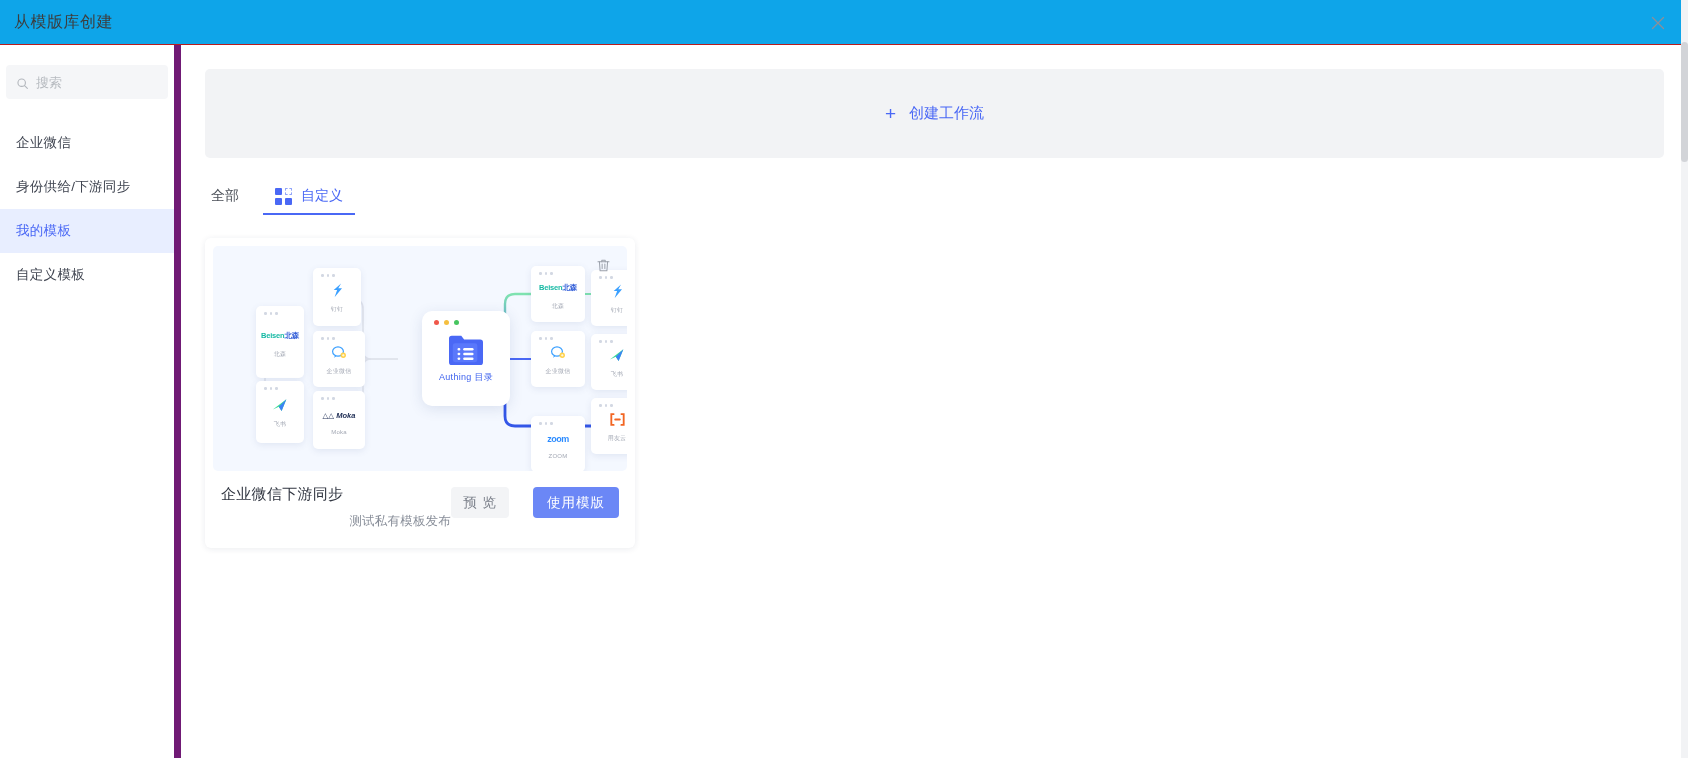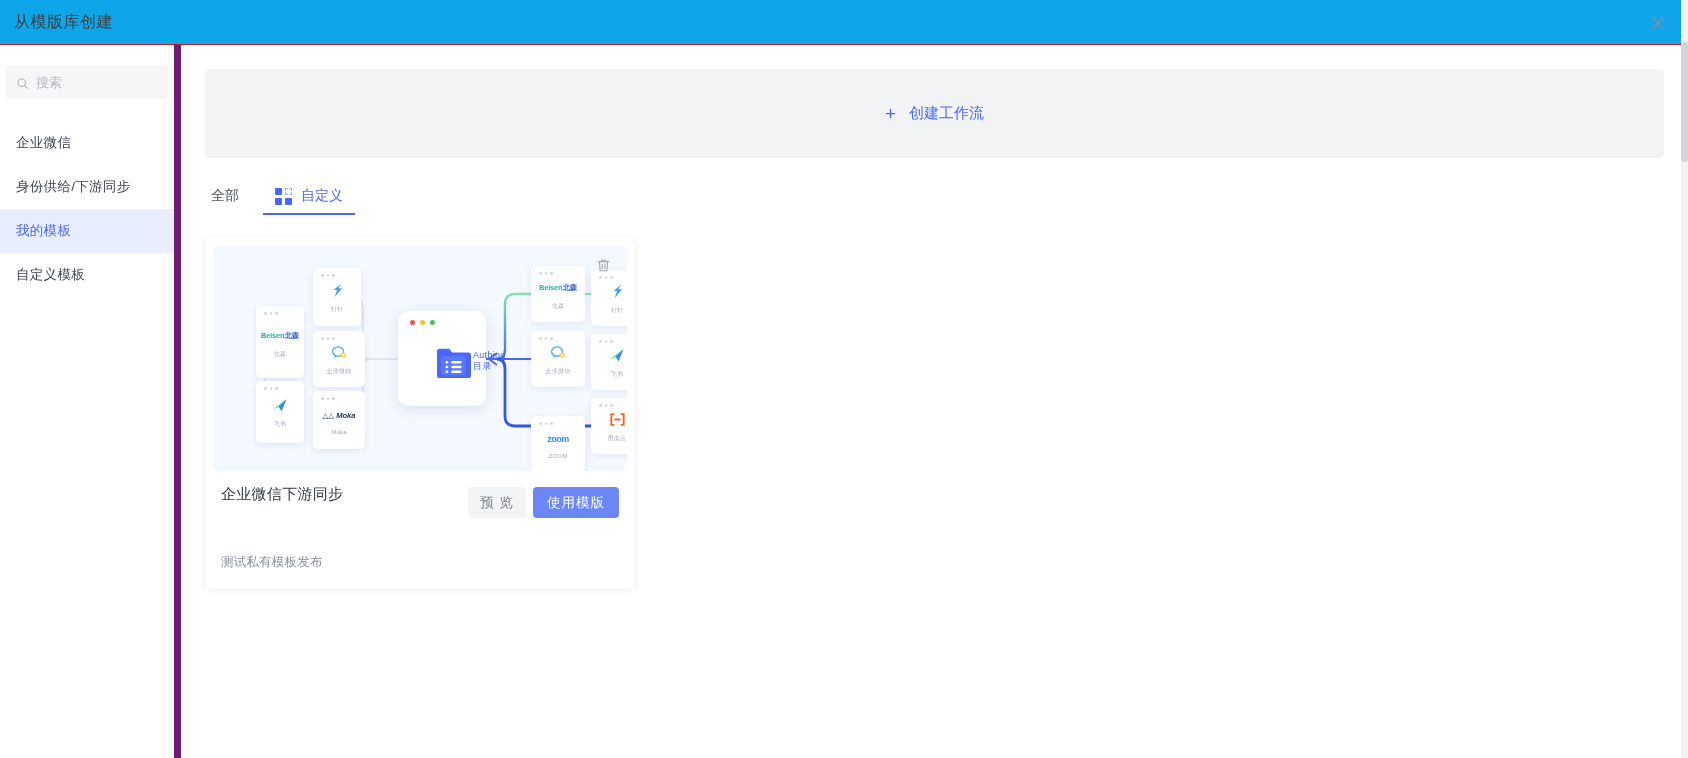--- a/index.html
+++ b/index.html
@@ -196,39 +196,39 @@
   .node .brandtext .cn { color:#3661d9; }
   .node .zoomtext { font-size: 9px; font-weight: bold; color: #2d8cff; letter-spacing: -0.5px; }
   .node .mokatext { font-size: 7.5px; font-weight: bold; color: #1b2a52; font-style: italic; }
 
   .center-node {
     position: absolute;
     background: #ffffff;
     border-radius: 10px;
     box-shadow: 0 3px 14px rgba(50,70,130,0.13);
     z-index: 4;
-    display: flex; flex-direction: row; align-items: center;
+    display: flex; flex-direction: column; align-items: center; margin-left: 24px;
   }
   .center-node .tdots { display:flex; gap:5px; align-self:flex-start; margin: 9px 0 0 12px; }
   .center-node .tdots b { width:5px; height:5px; border-radius:50%; display:block; }
   .center-label { font-size: 9px; color: #3f63ee; margin-top: 5px; letter-spacing: 0.3px; }
 
   .folder-icon { width: 38px; height: 34px; margin-top: 7px; position: relative; }
 
   svg.wires { position: absolute; inset: 0; z-index: 1; }
 
   
   .tpl-footer {
     padding: 14px 16px 18px 16px;
     display: flex; align-items: flex-start; justify-content: space-between;
   }
-  .tpl-texts { display: flex; flex-direction: column; gap: 22px; }
+  .tpl-texts { display: flex; flex-direction: row; gap: 6px; }
   .tpl-name { font-size: 15px; color: #303540; letter-spacing: 0.3px; }
   .tpl-desc { font-size: 12.5px; color: #888e99; letter-spacing: 0.2px; margin-top: 28px; }
-  .tpl-actions { display: flex; align-items: center; gap: 7px; padding-top: 2px; }
+  .tpl-actions { display: flex; align-items: center; gap: 24px; padding-top: 2px; }
   .btn {
     height: 31px; min-width: 57px;
     border-radius: 4px; border: none;
     font-size: 13.5px; cursor: pointer;
     font-family: "Liberation Sans", "DejaVu Sans", sans-serif;
     display: flex; align-items: center; justify-content: center;
     letter-spacing: 1px;
   }
   .btn-preview { background: #f3f4f6; color: #7c818b; padding: 0 12px; }
   .btn-use { background: #6b87f6; color: #ffffff; padding: 6px 14px; }

